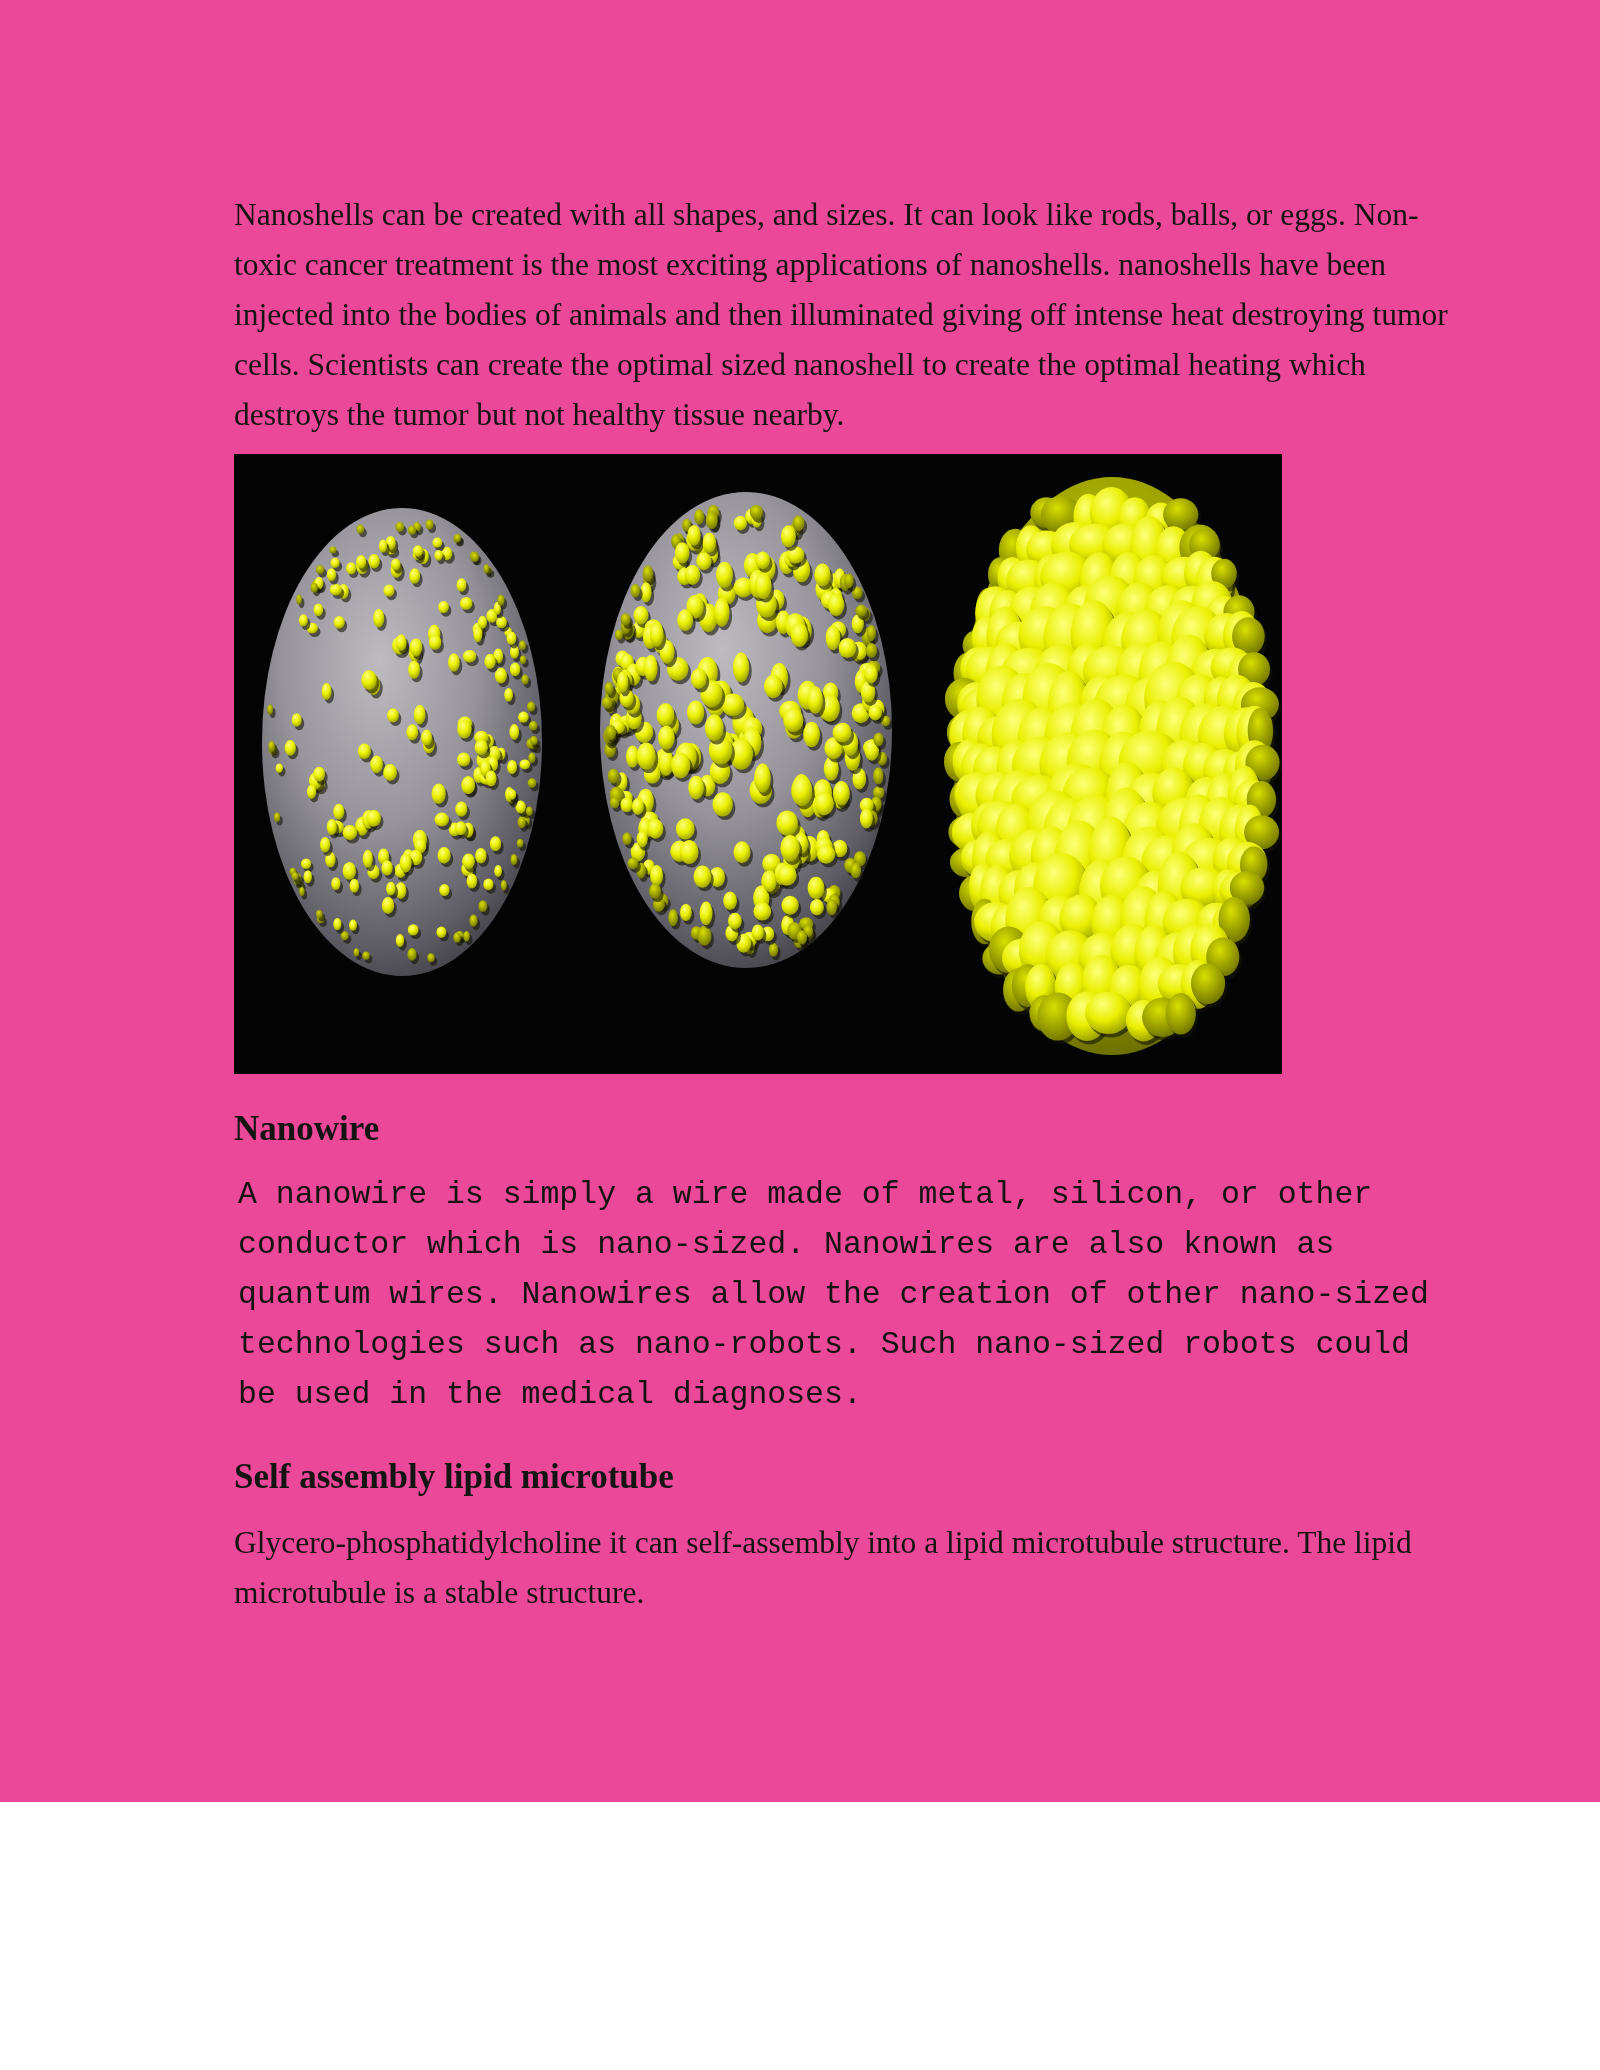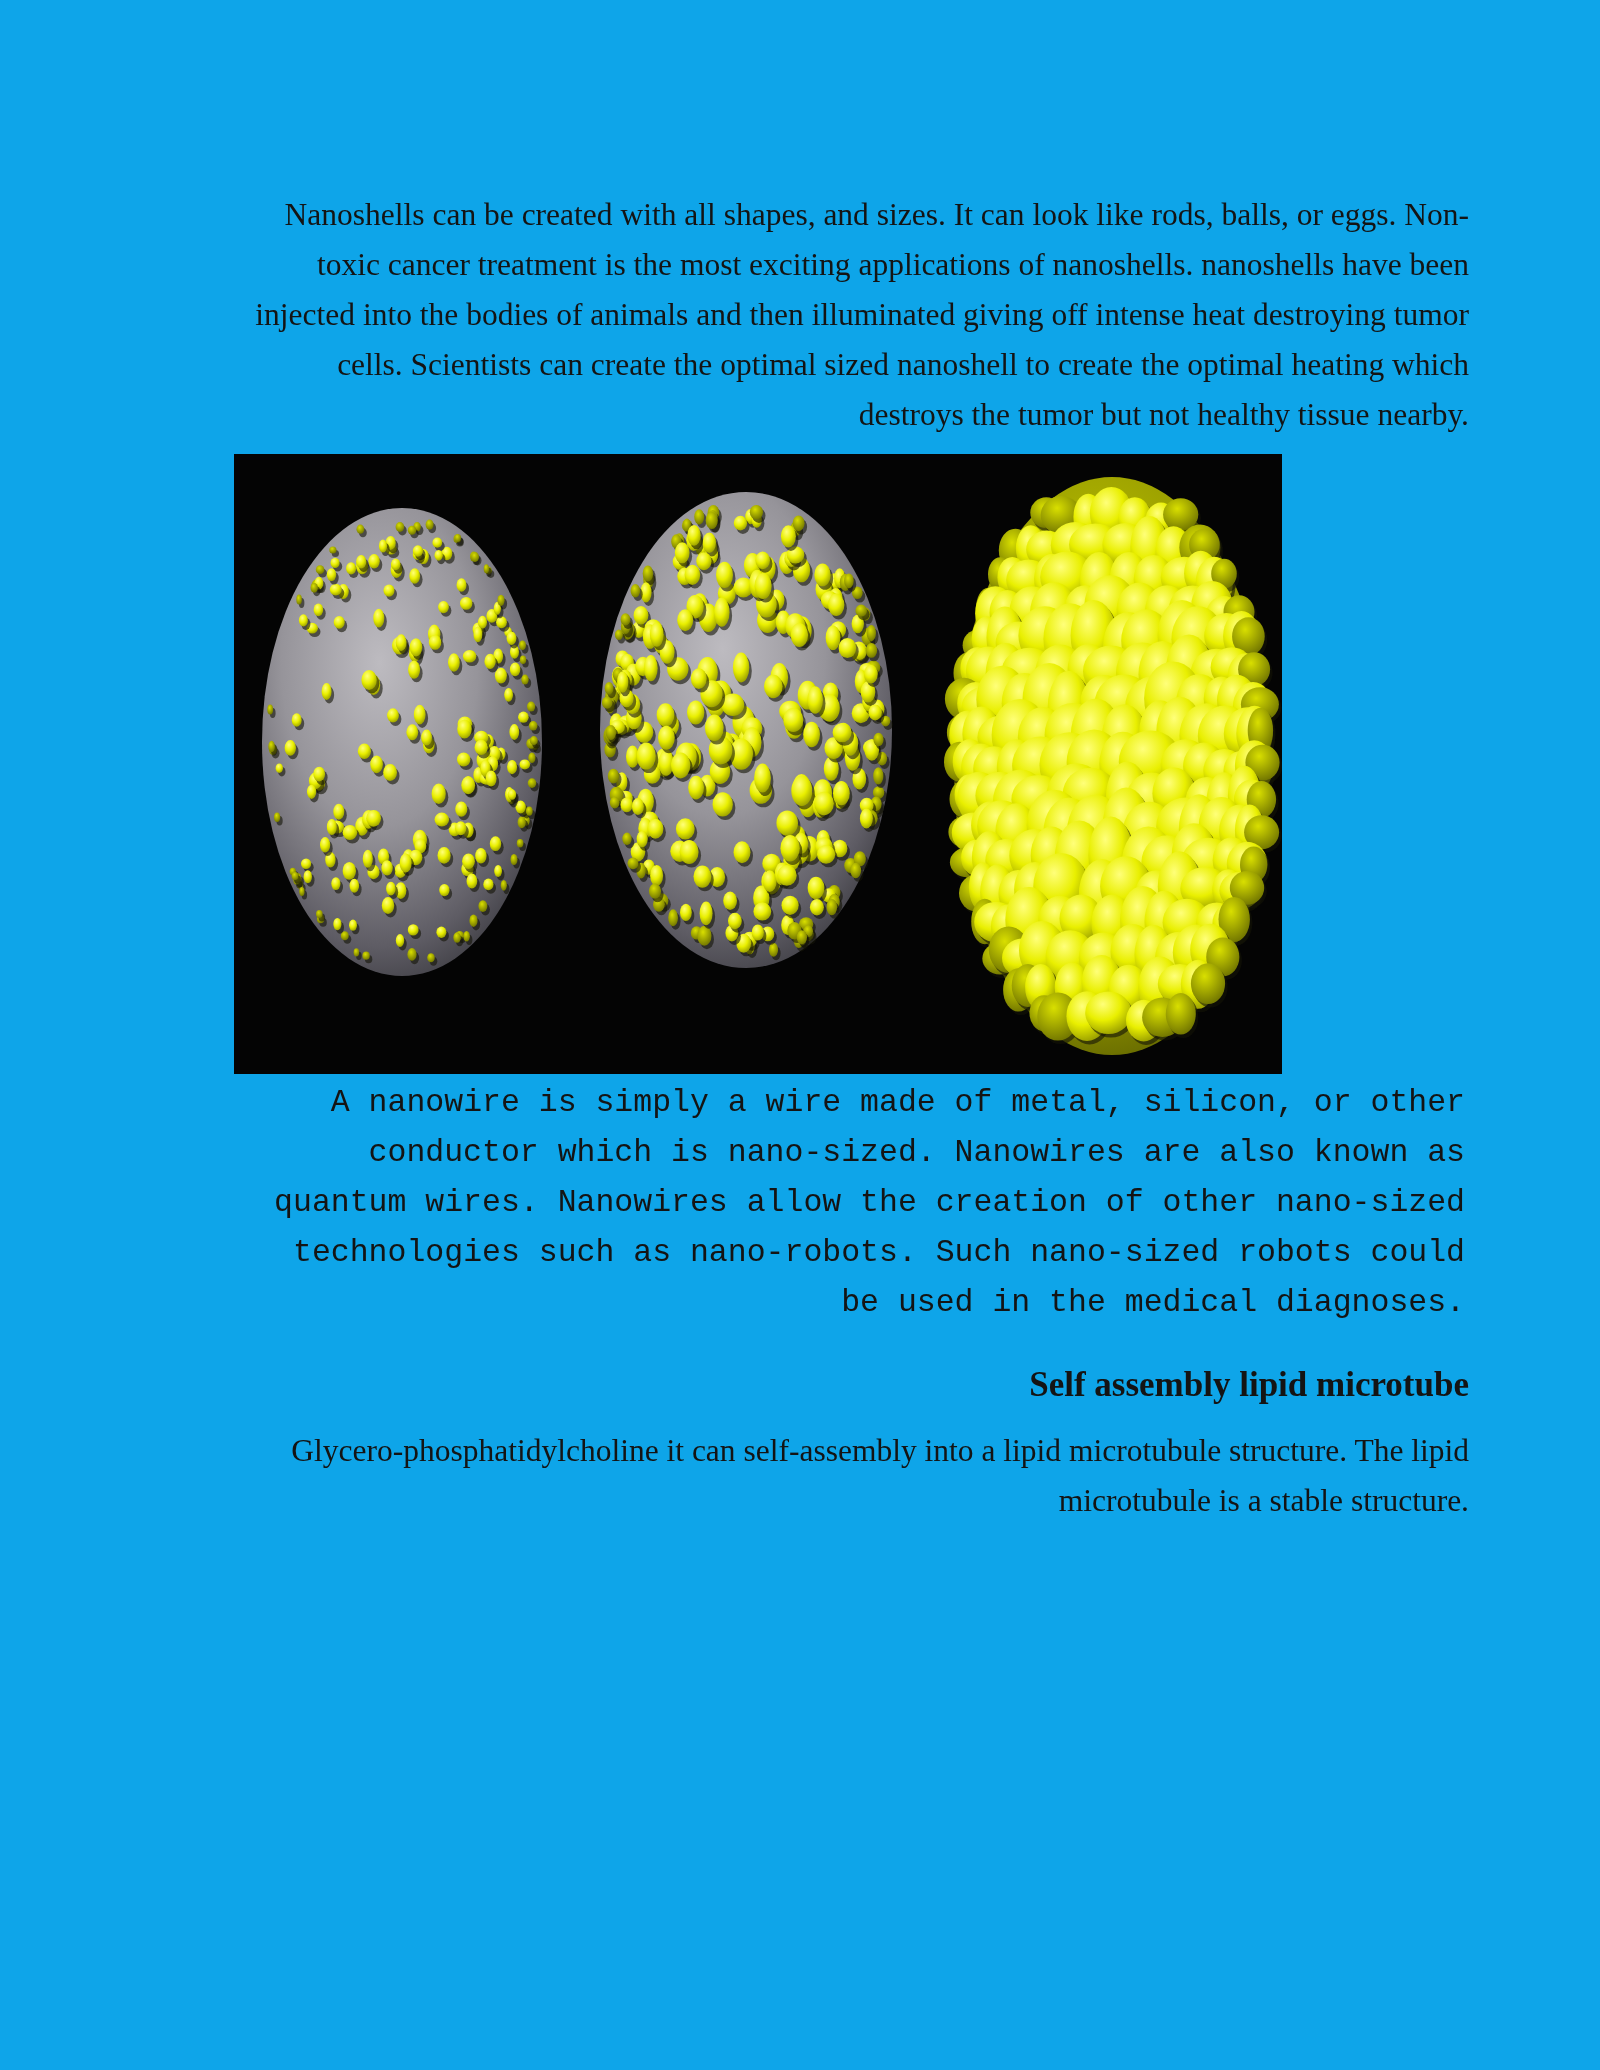--- a/index.html
+++ b/index.html
@@ -1,25 +1,24 @@
 <!DOCTYPE html>
 <html><head>
 <meta charset="utf-8">
 <style>
   html, body { margin: 0; padding: 0; }
   body { background: #ffffff; }
   .page {
     position: relative;
     width: 1600px;
-    height: 2070px;
-    background: #0ea5e9;
+    height: 1802px;
+    background: #ec4899;
     overflow: hidden;
     font-family: "Liberation Serif", "DejaVu Serif", serif;
     color: #141414;
-    text-align: right;
   }
   .content {
     padding-top: 190px;
     margin-left: 234px;
     width: 1235px;
   }
   .content p {
     font-size: 31.5px;
     line-height: 50px;
     margin: 0;
@@ -1476,20 +1475,21 @@
           <ellipse cx="874.4" cy="558.7" rx="23.2" ry="21.3" fill="url(#gDot)"></ellipse>
           <ellipse cx="912.2" cy="570.1" rx="17.7" ry="20.8" fill="#141407" fill-opacity="0.6"></ellipse>
           <ellipse cx="909.7" cy="566.6" rx="17.7" ry="20.8" fill="url(#gDot)"></ellipse>
           <ellipse cx="931.0" cy="566.8" rx="20.4" ry="19.7" fill="#141407" fill-opacity="0.6"></ellipse>
           <ellipse cx="928.5" cy="563.3" rx="20.4" ry="19.7" fill="url(#gDotDim)"></ellipse>
           <ellipse cx="949.3" cy="563.3" rx="15.0" ry="20.7" fill="#141407" fill-opacity="0.6"></ellipse>
           <ellipse cx="946.8" cy="559.8" rx="15.0" ry="20.7" fill="url(#gDotDim)"></ellipse>
         </svg>
       </div>
 
+    <h2 class="h-nanowire">Nanowire</h2>
 
     <p class="p-nanowire">A nanowire is simply a wire made of metal, silicon, or other conductor which is nano-sized. Nanowires are also known as quantum wires. Nanowires allow the creation of other nano-sized technologies such as nano-robots. Such nano-sized robots could be used in the medical diagnoses.</p>
 
     <h2 class="h-lipid">Self assembly lipid microtube</h2>
 
     <p class="p-lipid1">Glycero-phosphatidylcholine it can self-assembly into a lipid microtubule structure. The lipid microtubule is a stable structure.</p>
 
 
 
   </div>

